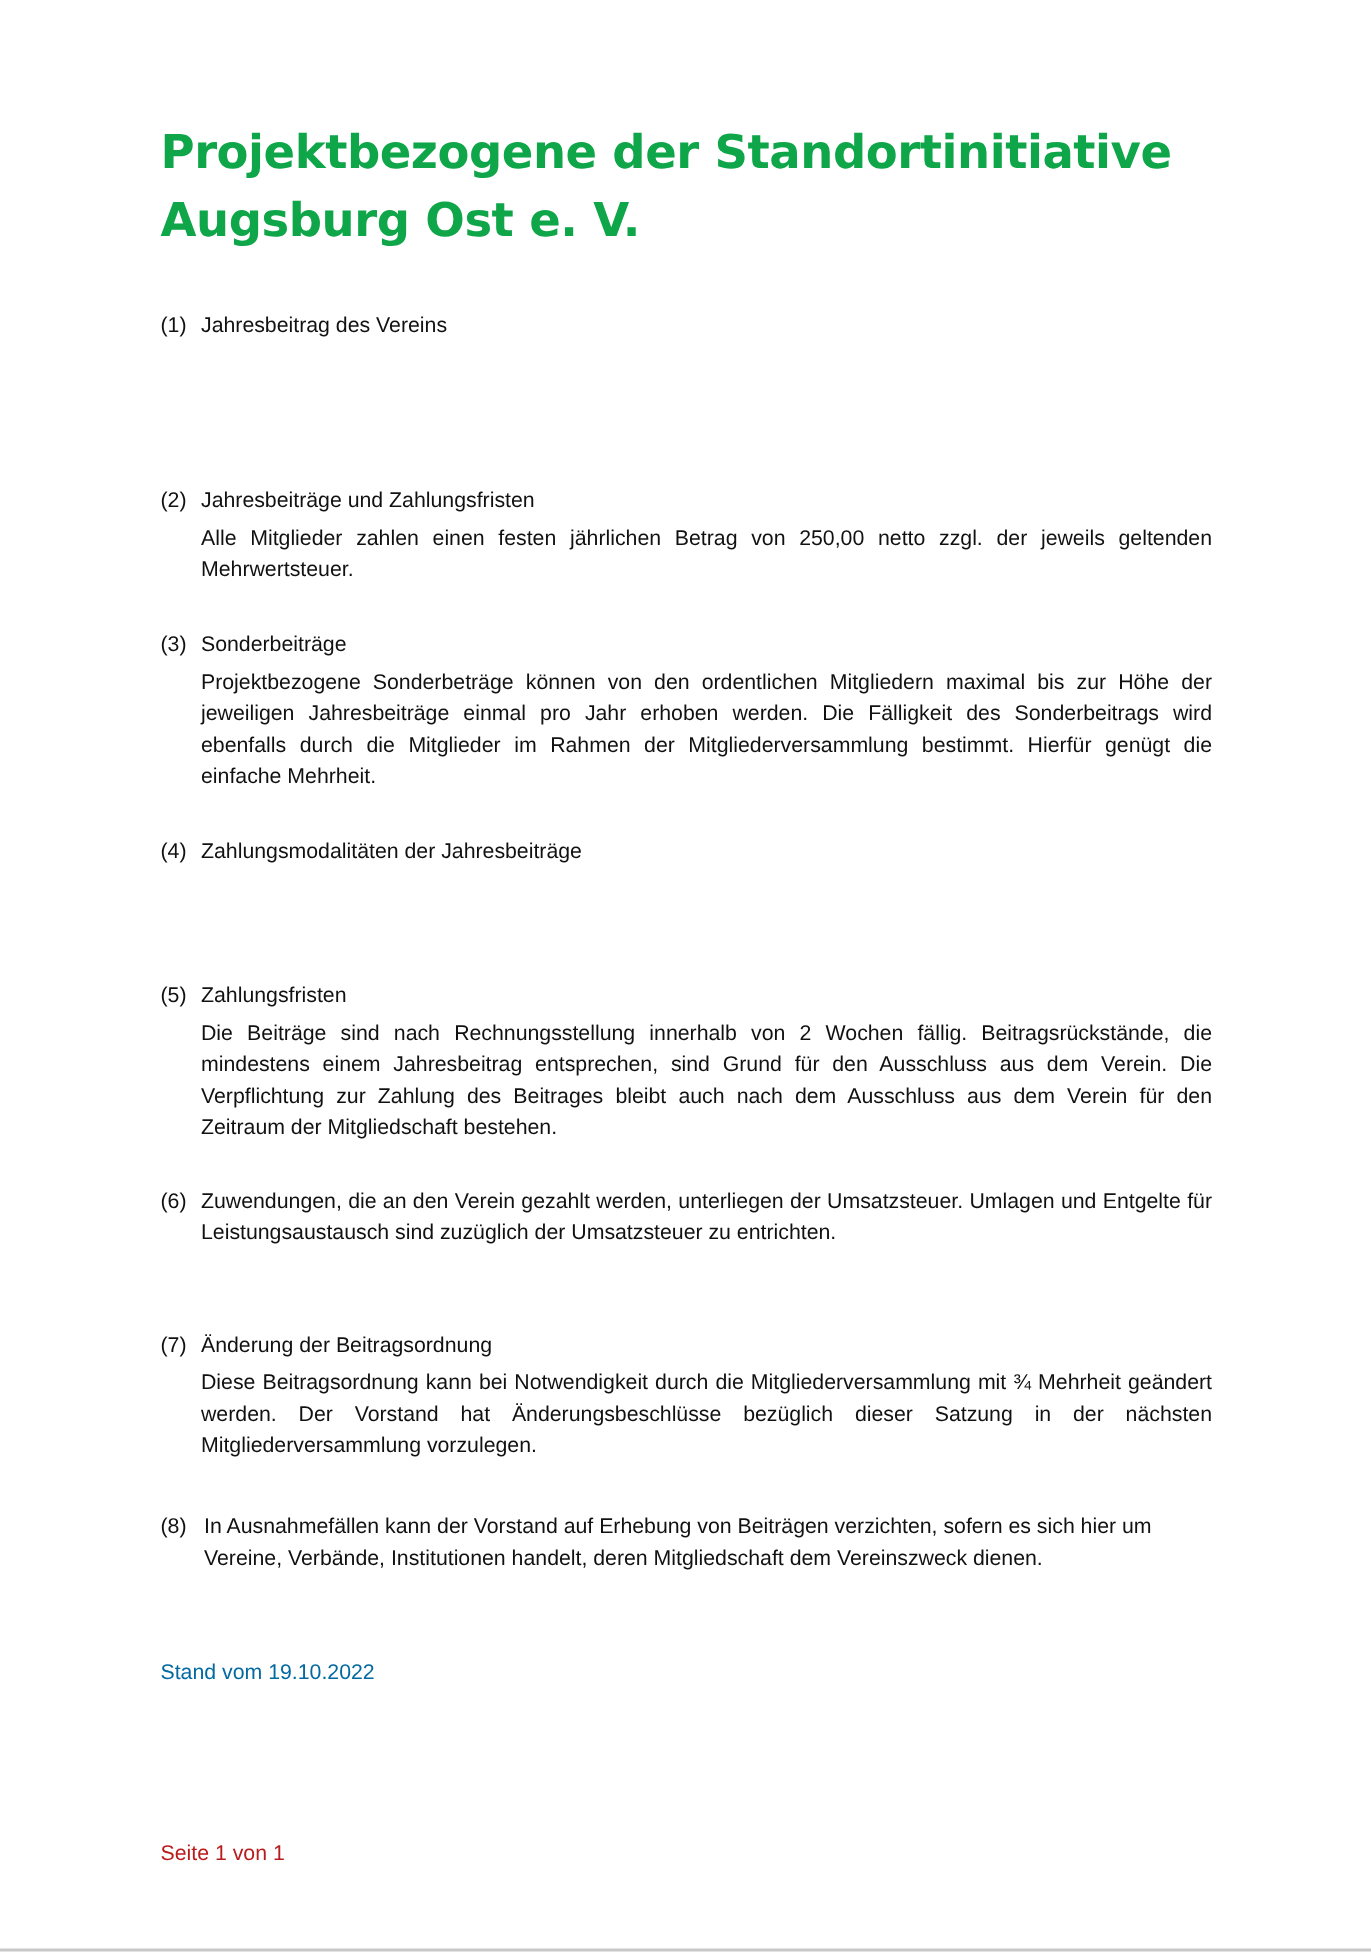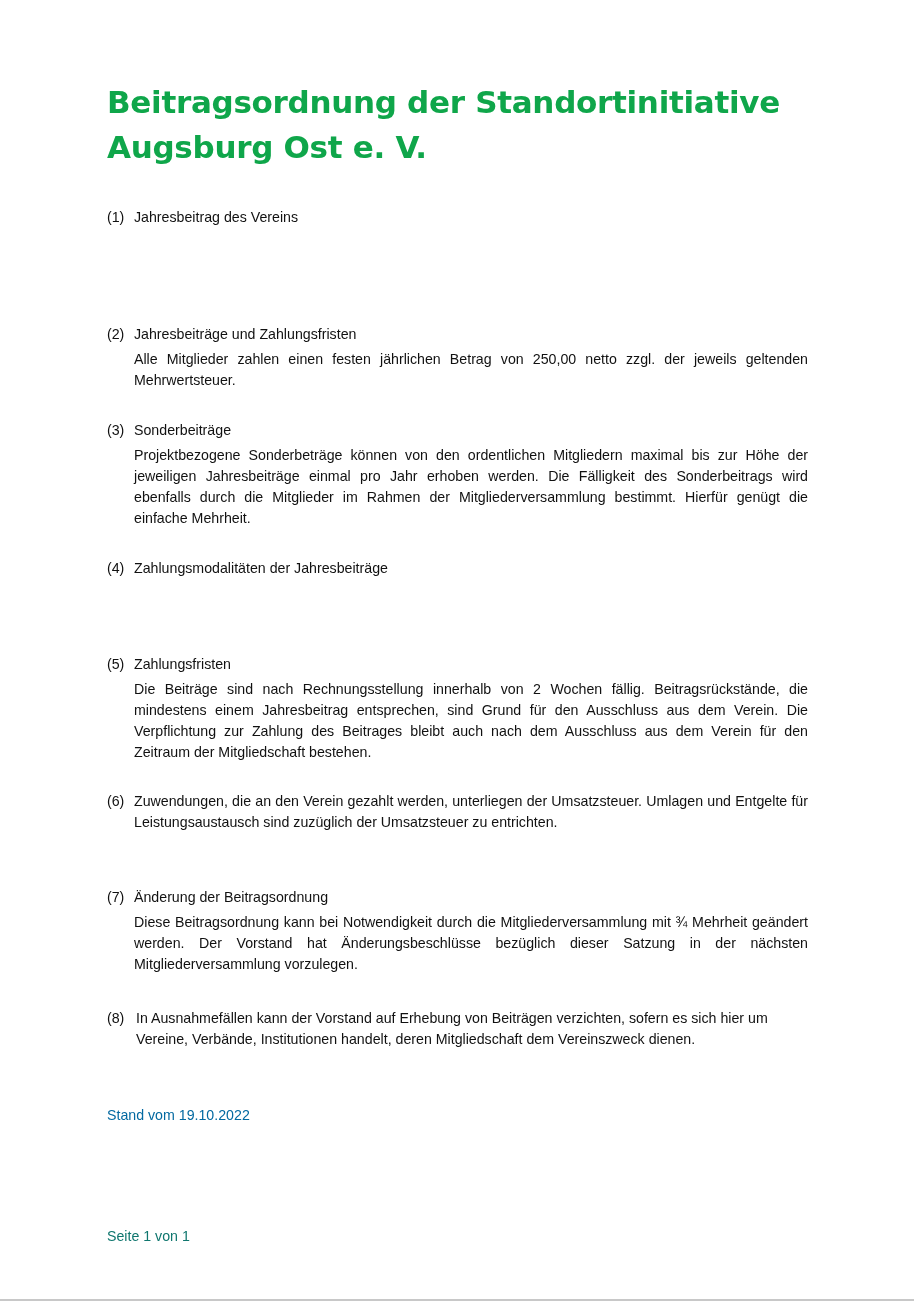--- a/index.html
+++ b/index.html
@@ -82,30 +82,30 @@
       font-size: 14.2px;
       line-height: 21px;
       color: #0369a1;
     }
     .footer {
       position: absolute;
       left: 107px;
       top: 1226px;
       font-size: 14.2px;
       line-height: 21px;
-      color: #0f766e;
+      color: #b91c1c;
     }
   </style>
 </head>
 <body>
 
 <div class="page">
 
   <h1 class="title" style="color: rgb(15, 166, 74);">
-    <span>Beitragsordnung der Standortinitiative</span><br>
+    <span>Projektbezogene der Standortinitiative</span><br>
     <span>Augsburg Ost e. V.</span>
   </h1>
 
   <div class="sections">
 
     <div class="section s1">
       <div class="num">(1)</div>
       <div class="heading">Jahresbeitrag des Vereins</div>
     </div>
 

